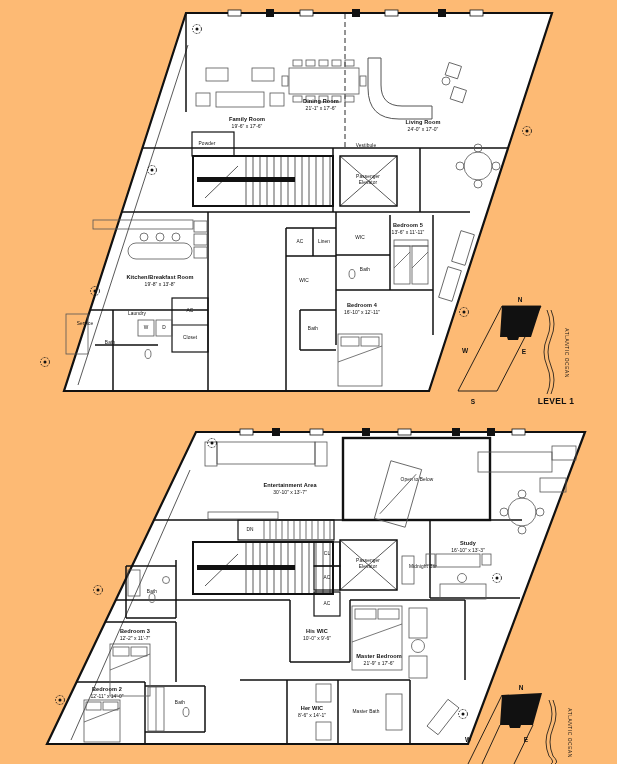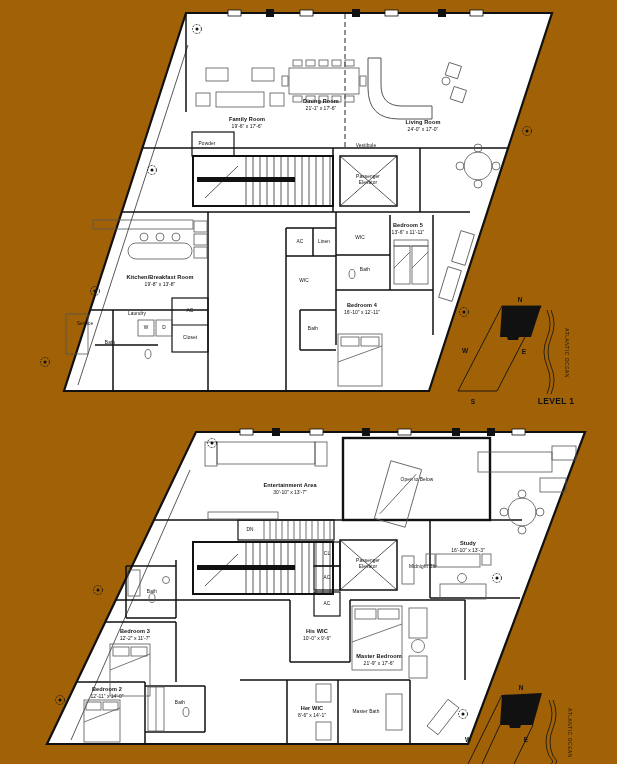--- a/index.html
+++ b/index.html
@@ -1,16 +1,16 @@
 <!DOCTYPE html>
 <html><head>
 <meta charset="utf-8">
 <style>
   html,body{margin:0;padding:0;background:#fff;}
-  .page{position:relative;width:617px;height:764px;background:#a16207;overflow:hidden;
+  .page{position:relative;width:617px;height:764px;background:#fdba74;overflow:hidden;
         font-family:"Liberation Sans",sans-serif;color:#111;}
   .plan-svg{position:absolute;left:0;top:0;width:617px;height:764px;}
   .lbl{position:absolute;transform:translate(-50%,-50%);text-align:center;line-height:1.2;
        color:#111;white-space:nowrap;}
   .rn{display:block;font-size:5.6px;font-weight:700;letter-spacing:0.1px;}
   .rd{display:block;font-size:5px;font-weight:400;}
   .sm .rn{font-size:4.8px;font-weight:400;}
   .wrap{white-space:normal;width:34px;}
   .kp{position:absolute;transform:translate(-50%,-50%);font-size:6.5px;font-weight:700;}
   .lvl{position:absolute;transform:translate(-50%,-50%);font-size:8.5px;font-weight:700;

